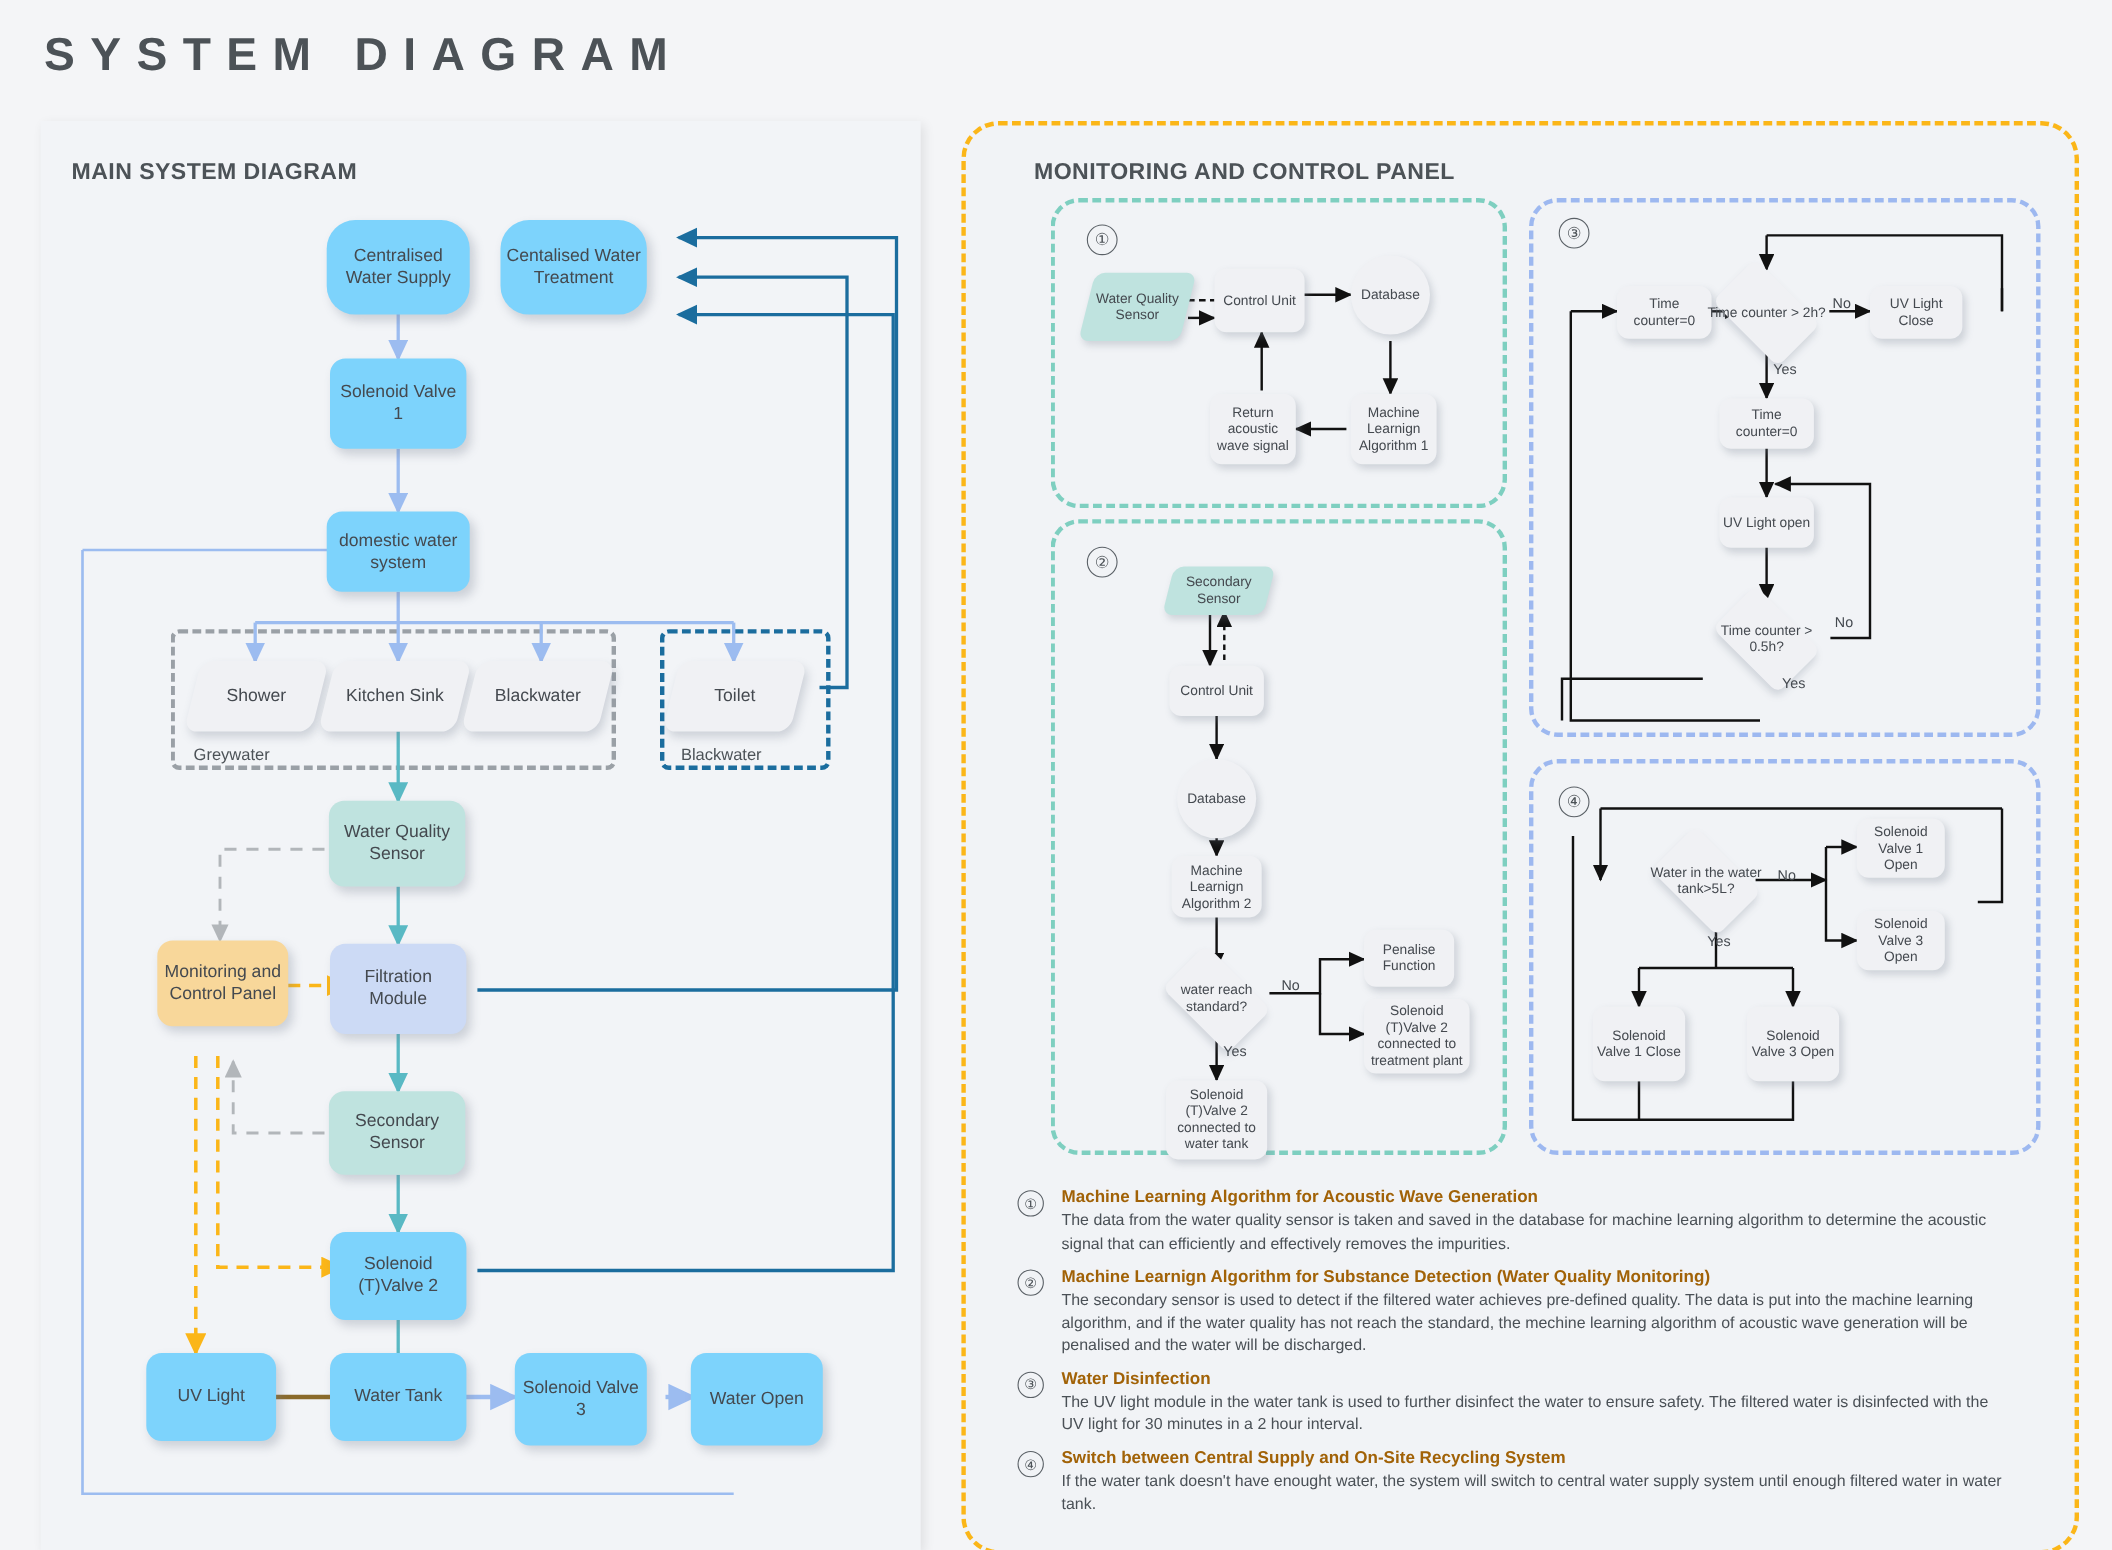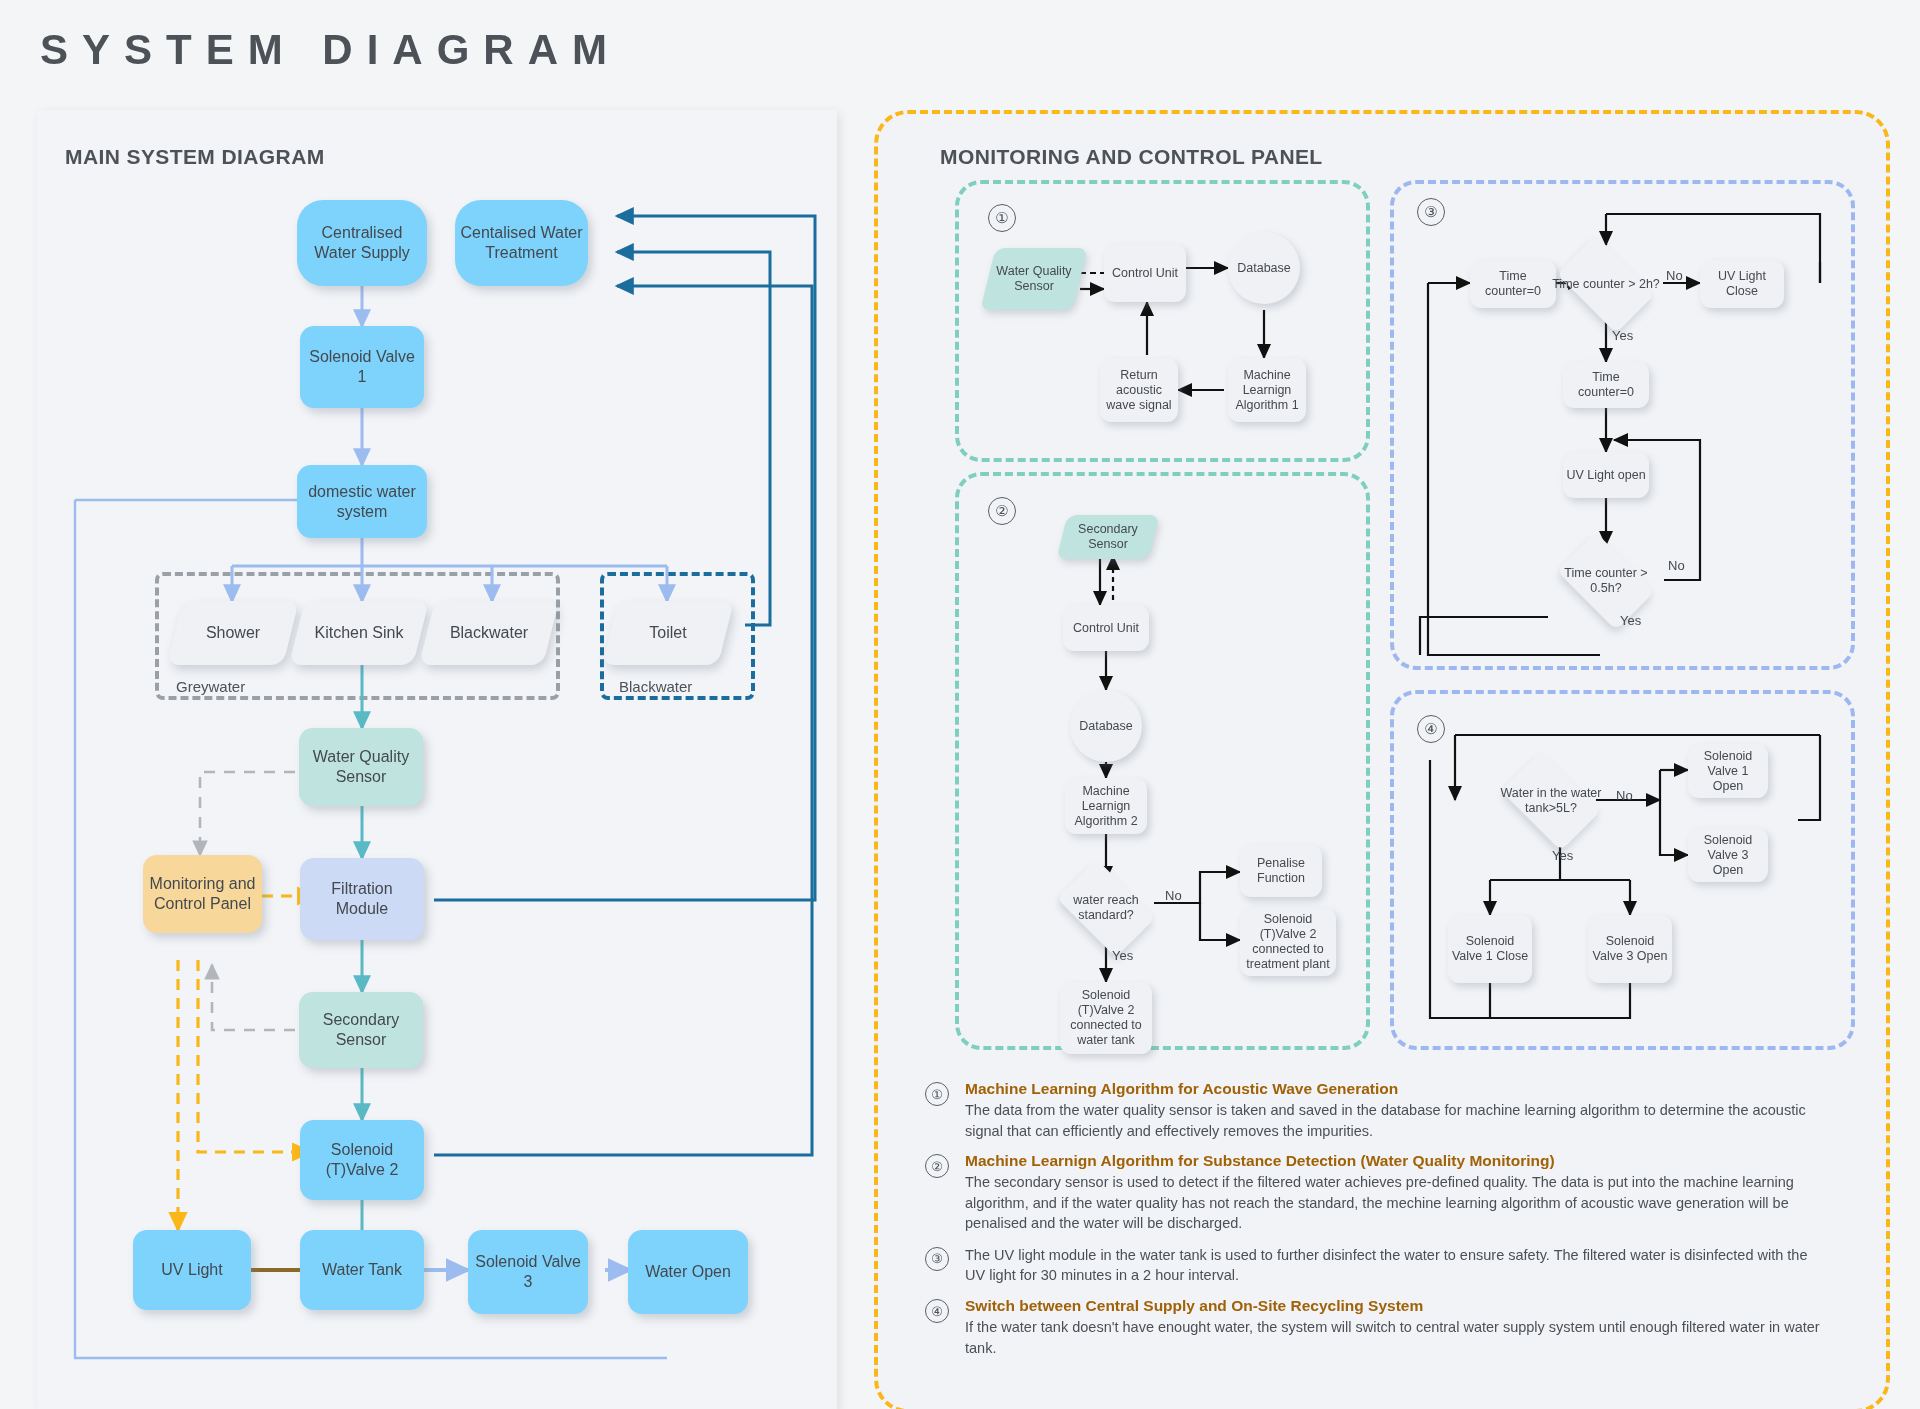--- a/index.html
+++ b/index.html
@@ -337,20 +337,21 @@
     <div class="leg-title">Machine Learning Algorithm for Acoustic Wave Generation</div>
     <div class="leg-body">The data from the water quality sensor is taken and saved in the database for machine learning algorithm to determine the acoustic signal that can efficiently and effectively removes the impurities.</div>
   </div>
   <div class="leg-item">
     <span class="leg-num">②</span>
     <div class="leg-title">Machine Learnign Algorithm for Substance Detection (Water Quality Monitoring)</div>
     <div class="leg-body">The secondary sensor is used to detect if the filtered water achieves pre-defined quality. The data is put into the machine learning algorithm, and if the water quality has not reach the standard, the mechine learning algorithm of acoustic wave generation will be penalised and the water will be discharged.</div>
   </div>
   <div class="leg-item">
     <span class="leg-num">③</span>
+    <div class="leg-title">Water Disinfection</div>
     <div class="leg-body">The UV light module in the water tank is used to further disinfect the water to ensure safety. The filtered water is disinfected with the UV light for 30 minutes in a 2 hour interval.</div>
   </div>
   <div class="leg-item">
     <span class="leg-num">④</span>
     <div class="leg-title">Switch between Central Supply and On-Site Recycling System</div>
     <div class="leg-body">If the water tank doesn't have enought water, the system will switch to central water supply system until enough filtered water in water tank.</div>
   </div>
 </div>
 
 </body></html>

